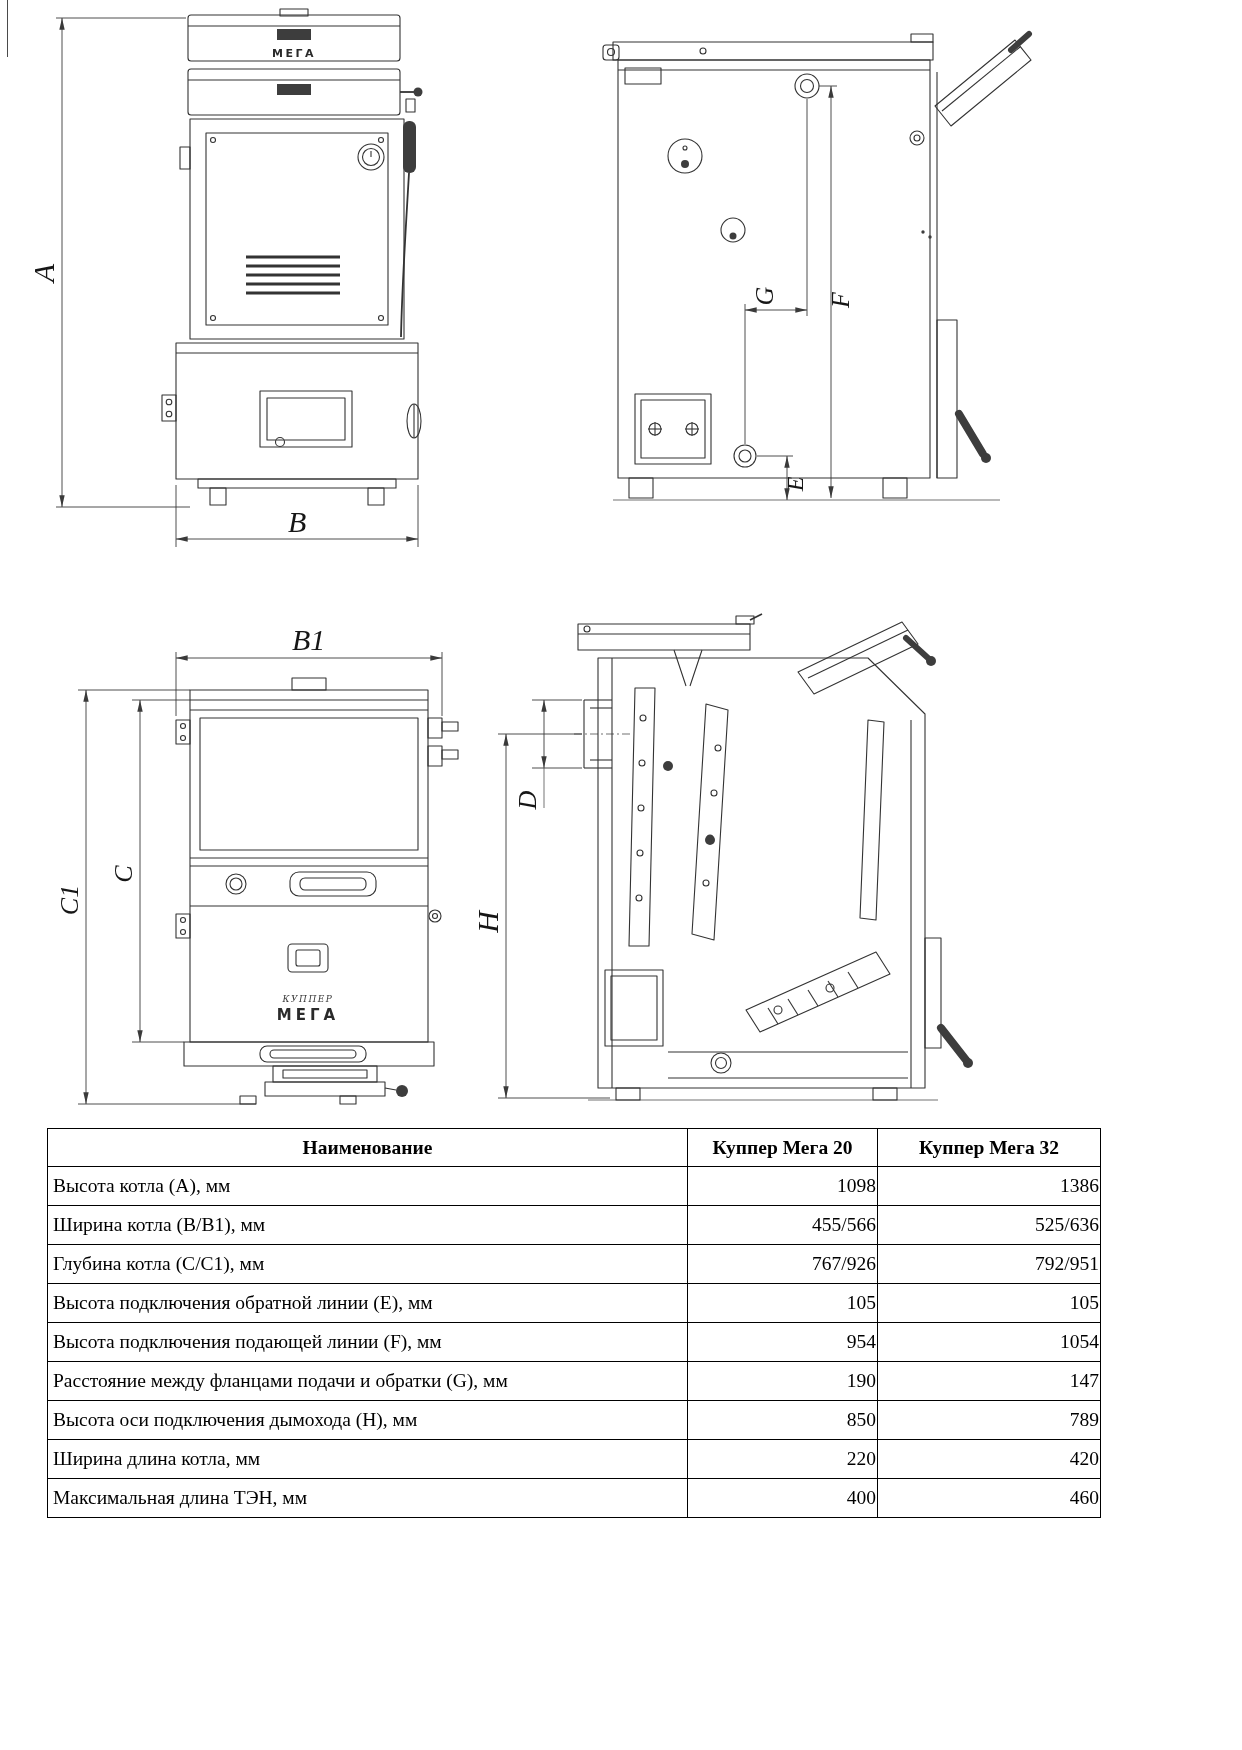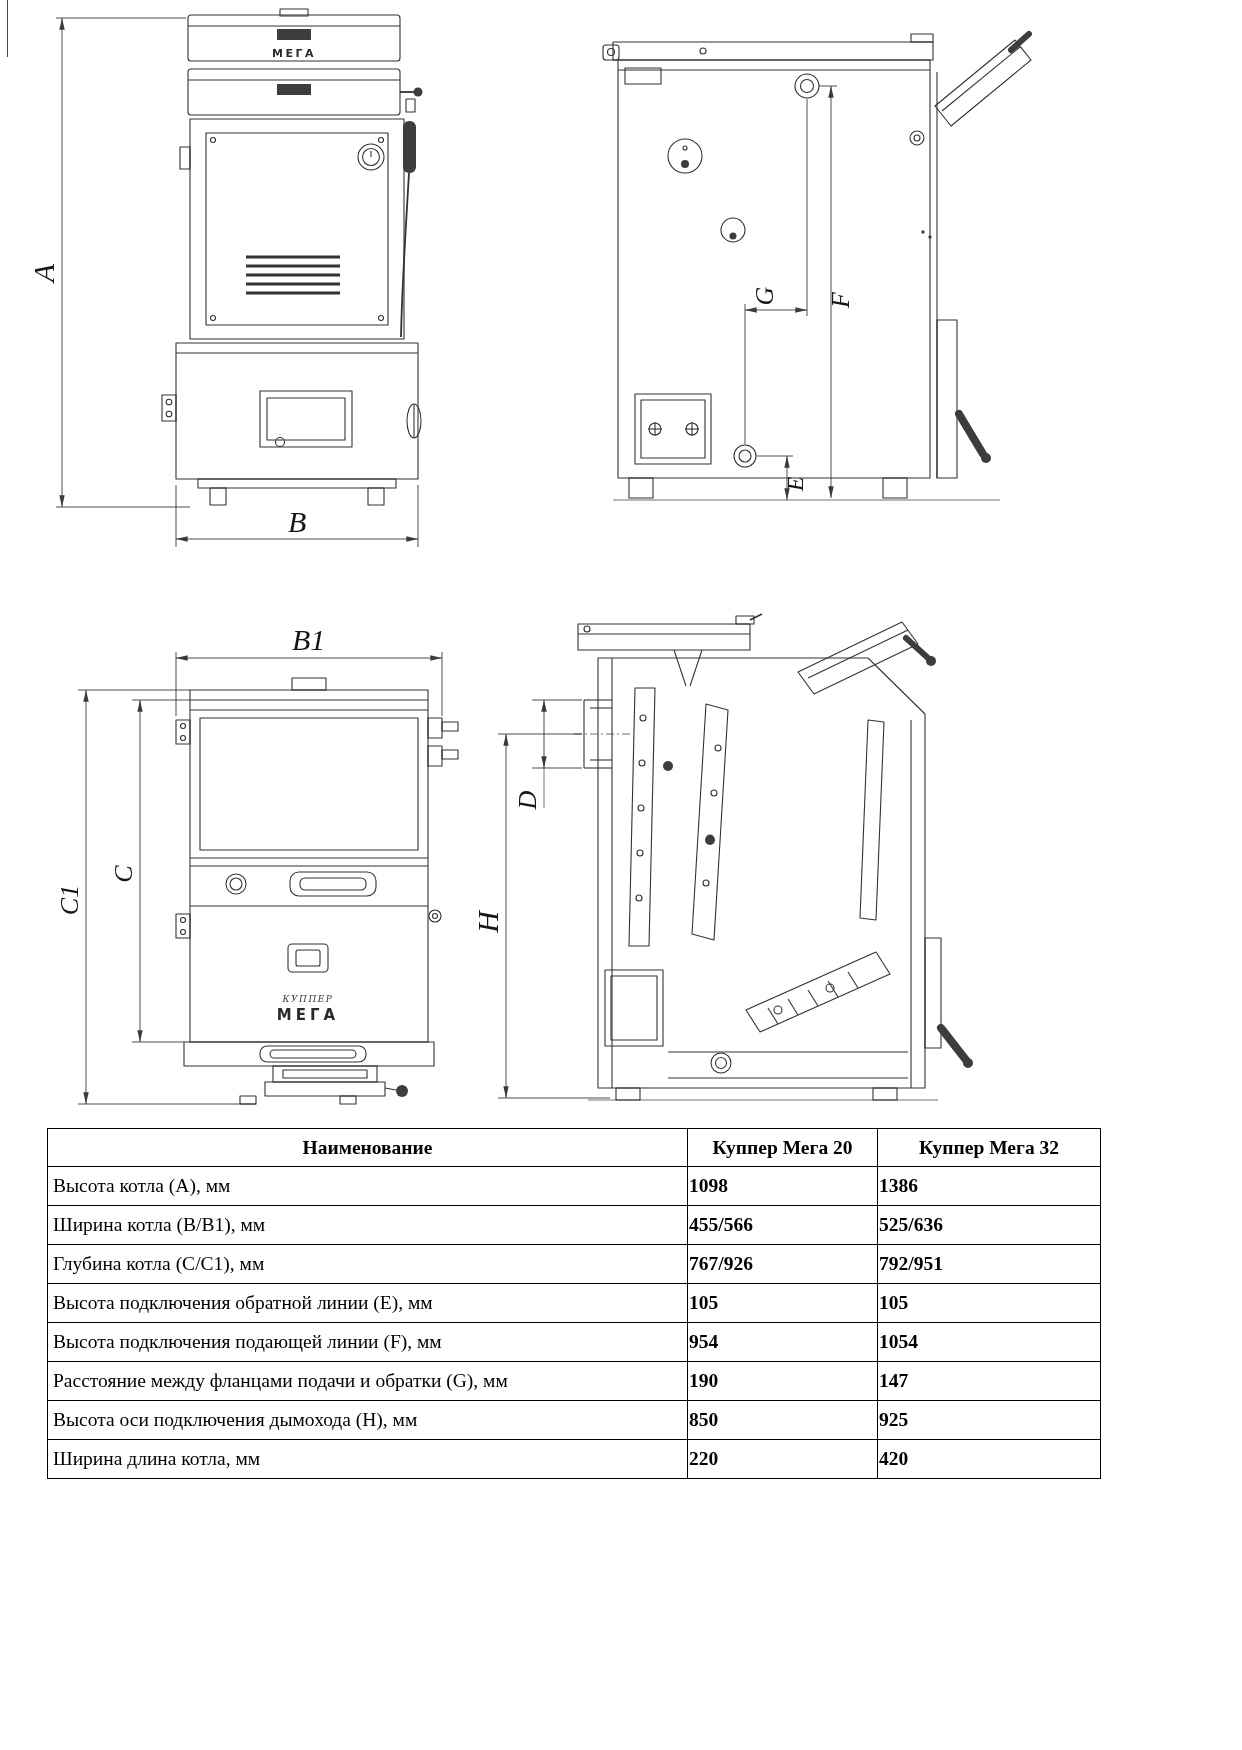--- a/index.html
+++ b/index.html
@@ -25,21 +25,21 @@
   .f26 { font-size:26px; }
   .f24 { font-size:24px; }
   .brand1 { font-weight:bold; font-size:11px; font-family:"DejaVu Sans", sans-serif; letter-spacing:2.5px; fill:#2a2a2a; text-anchor:middle; }
   .brandK { font-style:italic; font-size:9px; font-family:"DejaVu Serif", serif; letter-spacing:1.5px; fill:#3a3a3a; text-anchor:middle; }
   .brandM { font-weight:bold; font-size:15px; font-family:"DejaVu Sans", sans-serif; letter-spacing:4px; fill:#2a2a2a; text-anchor:middle; }
   table.dims { position:absolute; left:47px; top:1128px; width:1053px; border-collapse:collapse; color:#000; table-layout:fixed; }
   .dims th, .dims td { border:1px solid #000; font-size:19.5px; overflow:hidden; white-space:nowrap; }
   .dims th { font-weight:bold; text-align:center; height:35px; }
   .dims td { height:36px; }
   .dims td.name { text-align:left; padding-left:5px;margin-top:11px; }
-  .dims td.val { text-align:left;font-weight:bold; }
+  .dims td.val { text-align:right; }
 </style>
 </head>
 <body>
 
 <div class="sheet">
   <div class="edge-line"></div>
 
   <svg class="view v-front" width="420" height="560" viewBox="0 0 420 560">
     <defs>
       <marker id="arF" markerWidth="14" markerHeight="8" refX="13" refY="4" orient="auto-start-reverse">
@@ -393,22 +393,27 @@
         <td class="val">1054</td>
       </tr>
       <tr>
         <td class="name">Расстояние между фланцами подачи и обратки (G), мм</td>
         <td class="val">190</td>
         <td class="val">147</td>
       </tr>
       <tr>
         <td class="name">Высота оси подключения дымохода (H), мм</td>
         <td class="val">850</td>
-        <td class="val">925</td>
+        <td class="val">789</td>
       </tr>
       <tr>
         <td class="name">Ширина длина котла, мм</td>
         <td class="val">220</td>
         <td class="val">420</td>
       </tr>
+      <tr>
+        <td class="name">Максимальная длина ТЭН, мм</td>
+        <td class="val">400</td>
+        <td class="val">460</td>
+      </tr>
     </tbody>
   </table>
 </div>
 
 </body></html>

